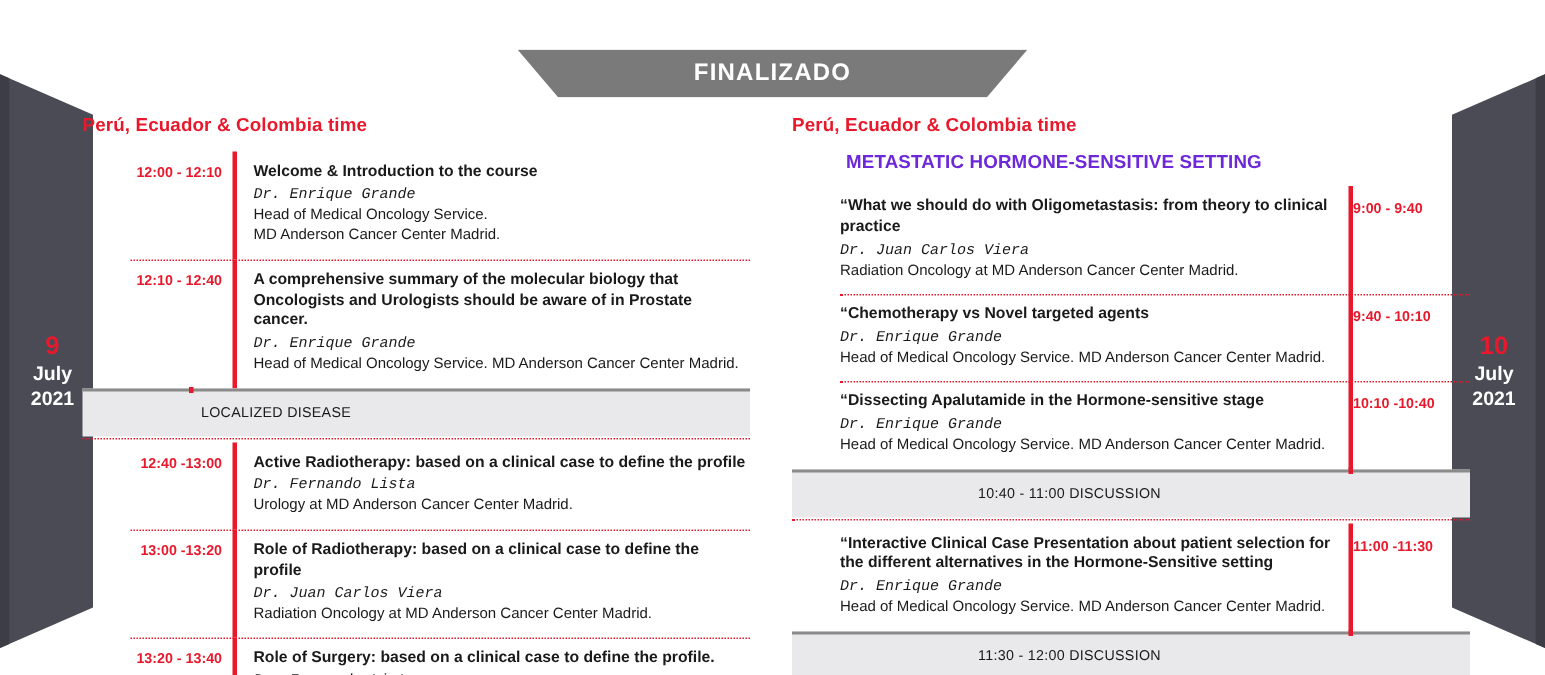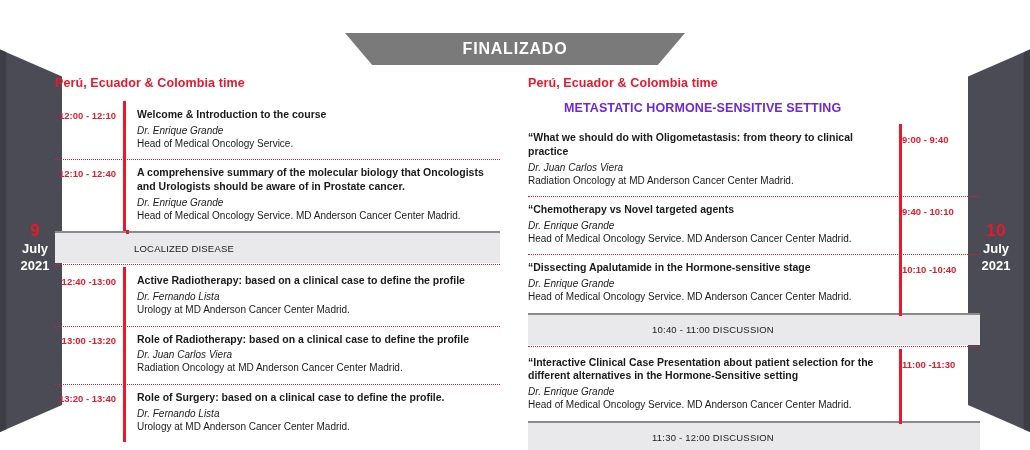--- a/index.html
+++ b/index.html
@@ -54,21 +54,21 @@
   .col-head {
     color: #e8192c; font-size: 12.5px; font-weight: bold;
     letter-spacing: .1px; margin-bottom: 11px;
   }
   .section-head {
     color: #6d28d9; font-size: 12.5px; font-weight: bold;
     letter-spacing: .1px; margin-bottom: 9px; margin-left: 36px;
   }
 
   
-  .row { position: relative; display: flex; }
+  .row { position: relative; display: flex; margin-left: 32px; }
   .row.dotted-top::before {
     content: ""; position: absolute; left: 0; right: 0; top: 0;
     border-top: 1.5px dotted #e8192c;
   }
 
   
   .col-left .row .time {
     width: 68px; flex: 0 0 68px; text-align: right;
     color: #e8192c; font-size: 9.5px; font-weight: bold;
     padding-top: 9px; padding-right: 7px; white-space: nowrap;
@@ -85,20 +85,21 @@
     padding-top: 10px; white-space: nowrap;
   }
 
   .title {
     color: #1a1a1a; font-size: 10.5px; font-weight: bold;
     line-height: 1.32; margin-bottom: 2px;
   }
   .speaker {
     color: #1a1a1a; font-size: 10px; font-style: italic;
     line-height: 1.3;
+    font-family: Liberation Mono, monospace;
   }
   .affil {
     color: #1a1a1a; font-size: 10px; line-height: 1.34;
   }
 
   
   .band {
     position: relative;
     background: #e9e9eb;
     border-top: 2.5px solid #8a8a8a;
@@ -153,20 +154,21 @@
   <div class="col col-left">
     <div class="col-head">Perú, Ecuador &amp; Colombia time</div>
 
     <div class="row">
       <div class="time">12:00 - 12:10</div>
       <div class="bar"></div>
       <div class="body">
         <div class="title">Welcome &amp; Introduction to the course</div>
         <div class="speaker">Dr. Enrique Grande</div>
         <div class="affil">Head of Medical Oncology Service.</div>
+        <div class="affil">MD Anderson Cancer Center Madrid.</div>
       </div>
     </div>
 
     <div class="row dotted-top">
       <div class="time">12:10 - 12:40</div>
       <div class="bar"></div>
       <div class="body">
         <div class="title">A comprehensive summary of the molecular biology that Oncologists and Urologists should be aware of in Prostate cancer.</div>
         <div class="speaker">Dr. Enrique Grande</div>
         <div class="affil">Head of Medical Oncology Service. MD Anderson Cancer Center Madrid.</div>

